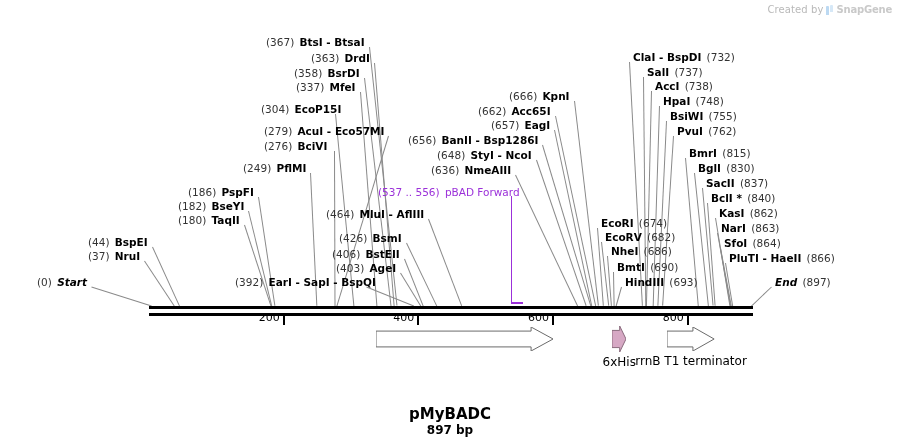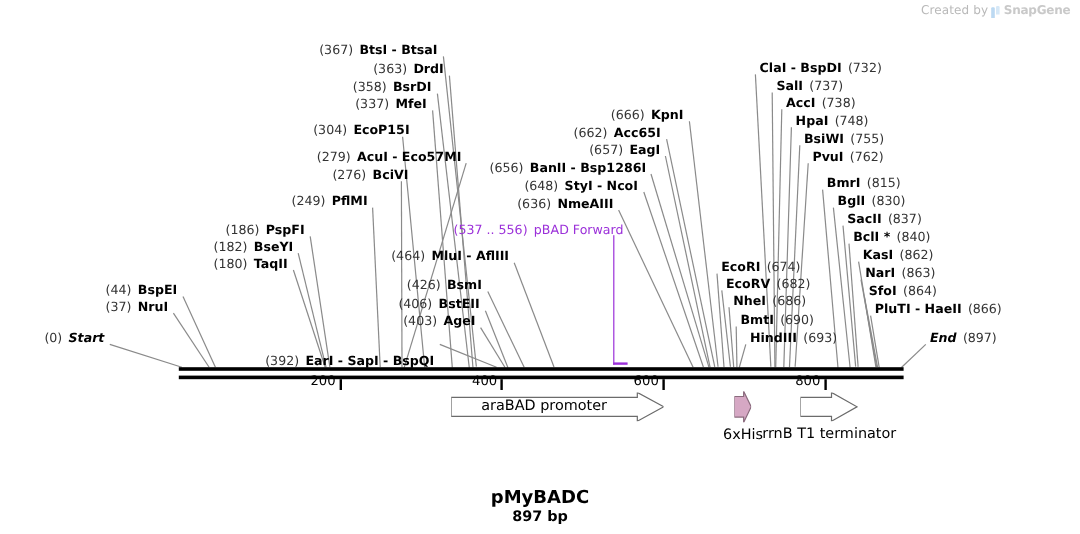--- a/index.html
+++ b/index.html
@@ -229,27 +229,27 @@
     </div>
 
   <div id="labels">
       <div class="lbl" style="left: 88px; top: 236px;"><span class="pos">(44)</span> <span class="nm">BspEI</span></div>
       <div class="lbl" style="left: 88px; top: 250px;"><span class="pos">(37)</span> <span class="nm">NruI</span></div>
       <div class="lbl" style="left: 188px; top: 186px;"><span class="pos">(186)</span> <span class="nm">PspFI</span></div>
       <div class="lbl" style="left: 178px; top: 200px;"><span class="pos">(182)</span> <span class="nm">BseYI</span></div>
       <div class="lbl" style="left: 178px; top: 214px;"><span class="pos">(180)</span> <span class="nm">TaqII</span></div>
       <div class="lbl" style="left: 243px; top: 162px;"><span class="pos">(249)</span> <span class="nm">PflMI</span></div>
       <div class="lbl" style="left: 264px; top: 125px;"><span class="pos">(279)</span> <span class="nm">AcuI  -  Eco57MI</span></div>
-      <div class="lbl" style="left: 277px; top: 140px; text-align: right;"><span class="pos">(276)</span> <span class="nm">BciVI</span></div>
+      <div class="lbl" style="left: 264px; top: 140px; text-align: right;"><span class="pos">(276)</span> <span class="nm">BciVI</span></div>
       <div class="lbl" style="left: 261px; top: 103px;"><span class="pos">(304)</span> <span class="nm">EcoP15I</span></div>
       <div class="lbl" style="left: 296px; top: 81px;"><span class="pos">(337)</span> <span class="nm">MfeI</span></div>
       <div class="lbl" style="left: 294px; top: 67px;"><span class="pos">(358)</span> <span class="nm">BsrDI</span></div>
       <div class="lbl" style="left: 311px; top: 52px;"><span class="pos">(363)</span> <span class="nm">DrdI</span></div>
       <div class="lbl" style="left: 266px; top: 36px;"><span class="pos">(367)</span> <span class="nm">BtsI  -  BtsaI</span></div>
-      <div class="lbl" style="left: 221px; top: 276px; margin-top: 19px;"><span class="pos">(392)</span> <span class="nm">EarI  -  SapI  -  BspQI</span></div>
+      <div class="lbl" style="left: 235px; top: 276px;"><span class="pos">(392)</span> <span class="nm">EarI  -  SapI  -  BspQI</span></div>
       <div class="lbl" style="left: 336px; top: 262px;"><span class="pos">(403)</span> <span class="nm">AgeI</span></div>
       <div class="lbl" style="left: 332px; top: 248px;"><span class="pos">(406)</span> <span class="nm">BstEII</span></div>
       <div class="lbl" style="left: 339px; top: 232px;"><span class="pos">(426)</span> <span class="nm">BsmI</span></div>
       <div class="lbl" style="left: 326px; top: 208px;"><span class="pos">(464)</span> <span class="nm">MluI  -  AflIII</span></div>
       <div class="lbl" style="left: 431px; top: 164px;"><span class="pos">(636)</span> <span class="nm">NmeAIII</span></div>
       <div class="lbl" style="left: 437px; top: 149px;"><span class="pos">(648)</span> <span class="nm">StyI  -  NcoI</span></div>
       <div class="lbl" style="left: 408px; top: 134px;"><span class="pos">(656)</span> <span class="nm">BanII  -  Bsp1286I</span></div>
       <div class="lbl" style="left: 491px; top: 119px;"><span class="pos">(657)</span> <span class="nm">EagI</span></div>
       <div class="lbl" style="left: 478px; top: 105px;"><span class="pos">(662)</span> <span class="nm">Acc65I</span></div>
       <div class="lbl" style="left: 509px; top: 90px;"><span class="pos">(666)</span> <span class="nm">KpnI</span></div>
@@ -294,21 +294,20 @@
   <div id="primer-bracket" style="left: 510.592px; top: 196px;">
     <div class="v" style="height: 108px;"></div>
     <div class="h" style="top: 106px; width: 12.7938px;"></div>
   </div>
 
   <div id="features">
       <div class="feature" style="left: 375.921px; top: 327px; width: 177.093px; height: 24px;">
         <svg class="shape" width="177.09253065774806" height="24">
           <polygon points="0,4.08 155.09253065774806,4.08 155.09253065774806,0 177.09253065774806,12 155.09253065774806,24 155.09253065774806,19.919999999999998 0,19.919999999999998" fill="#ffffff" stroke="#6b6b6b" stroke-width="1"></polygon>
         </svg>
-        <div class="fname-inside" style="top: 4px; padding-right: 22px;">araBAD promoter</div>
       </div>
       <div class="feature" style="left: 612.269px; top: 326px; width: 14px; height: 26px;">
         <svg class="shape" width="14" height="26">
           <polygon points="0,4.42 7.7,4.42 7.7,0 14,13 7.7,26 7.7,21.58 0,21.58" fill="#d6a8c4" stroke="#8a6b7d" stroke-width="1"></polygon>
         </svg>
         <div class="fname" style="top: 29px; left: -70px; width: 154px;">6xHis</div>
       </div>
       <div class="feature" style="left: 667.484px; top: 327px; width: 47.1349px; height: 24px;">
         <svg class="shape" width="47.134894091415845" height="24">
           <polygon points="0,4.08 25.924191750278712,4.08 25.924191750278712,0 47.134894091415845,12 25.924191750278712,24 25.924191750278712,19.919999999999998 0,19.919999999999998" fill="#ffffff" stroke="#6b6b6b" stroke-width="1"></polygon>

